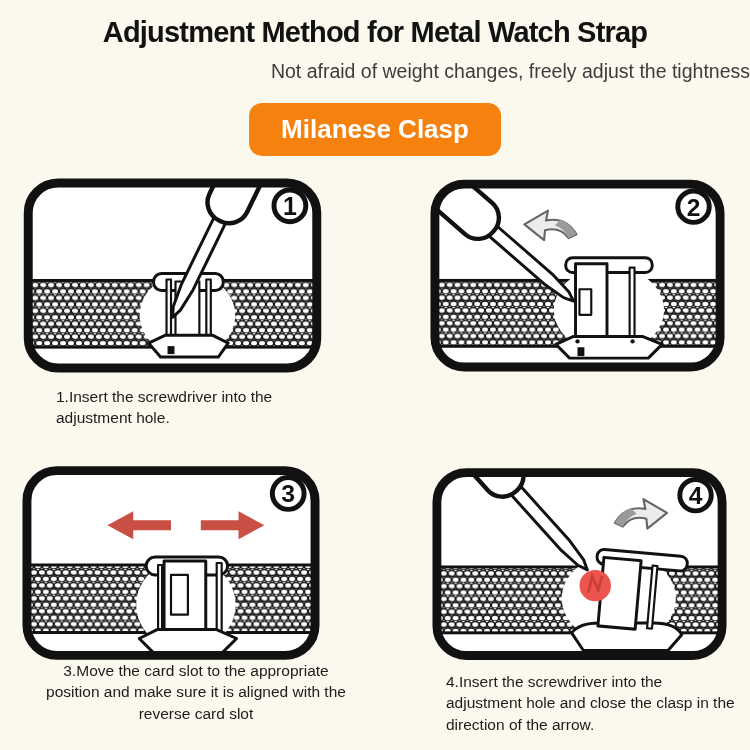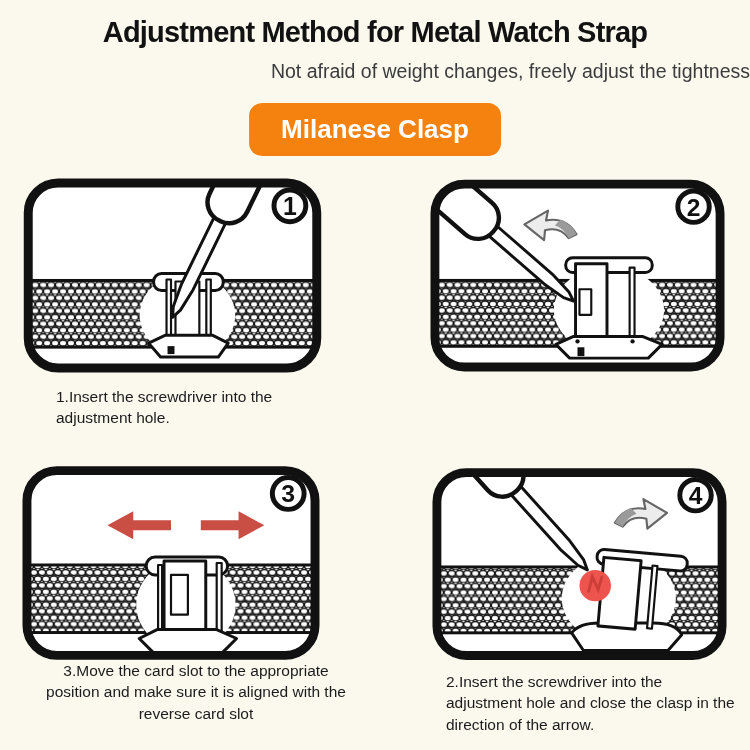--- a/index.html
+++ b/index.html
@@ -240,15 +240,15 @@
     </g>
     <rect class="frame" x="5" y="5" width="290" height="186" rx="30"></rect>
     <g>
       <circle class="num-ring" cx="268" cy="28" r="16"></circle>
       <text class="num-text" x="268" y="37">4</text>
     </g>
   </svg>
 
   <p id="caption-1" class="caption">1.Insert the screwdriver into the adjustment hole.</p>
   <p id="caption-3" class="caption">3.Move the card slot to the appropriate position and make sure it is aligned with the reverse card slot</p>
-  <p id="caption-4" class="caption">2.Insert the screwdriver into the adjustment hole and close the clasp in the direction of the arrow.</p>
+  <p id="caption-4" class="caption">4.Insert the screwdriver into the adjustment hole and close the clasp in the direction of the arrow.</p>
 
 </div>
 
 </body></html>

